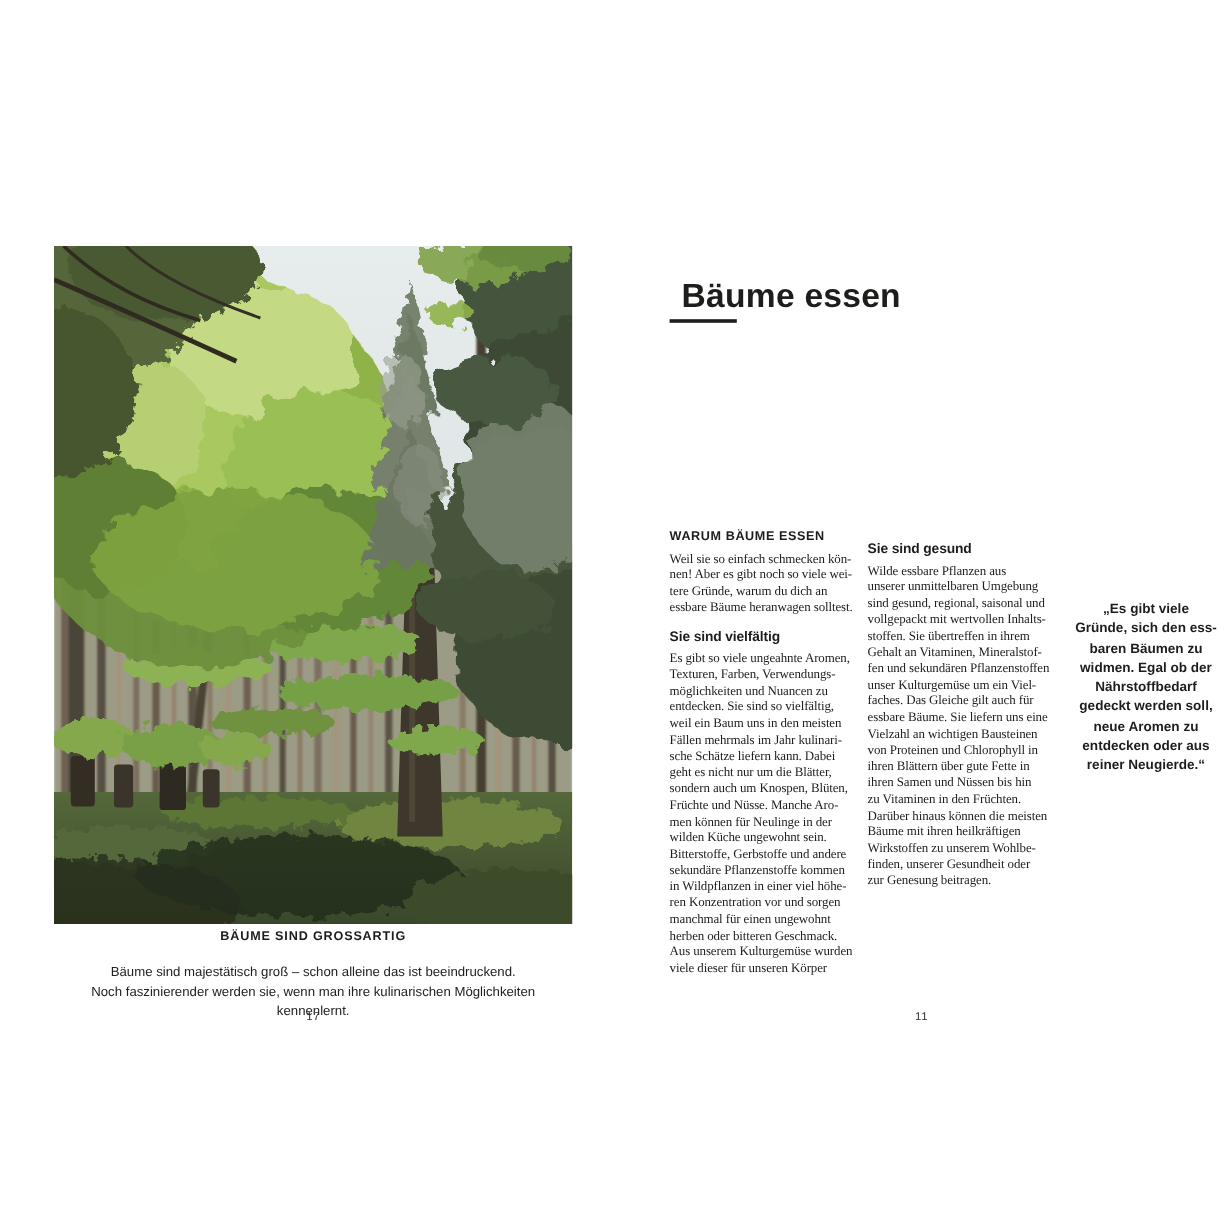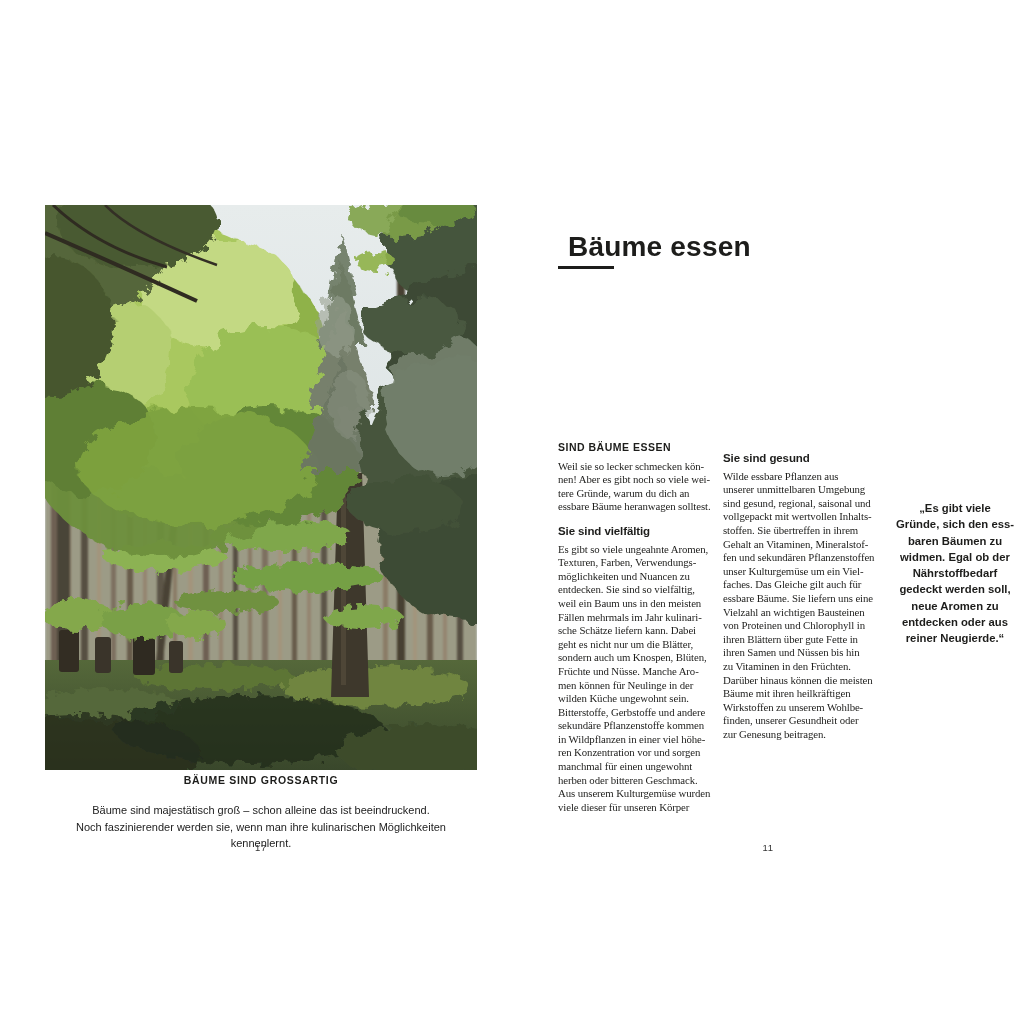--- a/index.html
+++ b/index.html
@@ -188,22 +188,22 @@
 Noch faszinierender werden sie, wenn man ihre kulinarischen Möglichkeiten kennenlernt.</p>
   </div>
 
   <div class="pageno left">17</div>
 
   <h1 class="chapter-title" style="margin:12px;">Bäume essen</h1>
   <div class="title-rule"></div>
 
 
   <div class="col col-1">
-    <h2 class="col-heading">SIND BÄUME ESSEN</h2>
-    <p class="body-para">Weil sie so lecker schmecken kön-
+    <h2 class="col-heading">WARUM BÄUME ESSEN</h2>
+    <p class="body-para">Weil sie so einfach schmecken kön-
 nen! Aber es gibt noch so viele wei-
 tere Gründe, warum du dich an
 essbare Bäume heranwagen solltest.</p>
     <h3 class="subheading">Sie sind vielfältig</h3>
     <p class="body-para">Es gibt so viele ungeahnte Aromen,
 Texturen, Farben, Verwendungs-
 möglichkeiten und Nuancen zu
 entdecken. Sie sind so vielfältig,
 weil ein Baum uns in den meisten
 Fällen mehrmals im Jahr kulinari-

